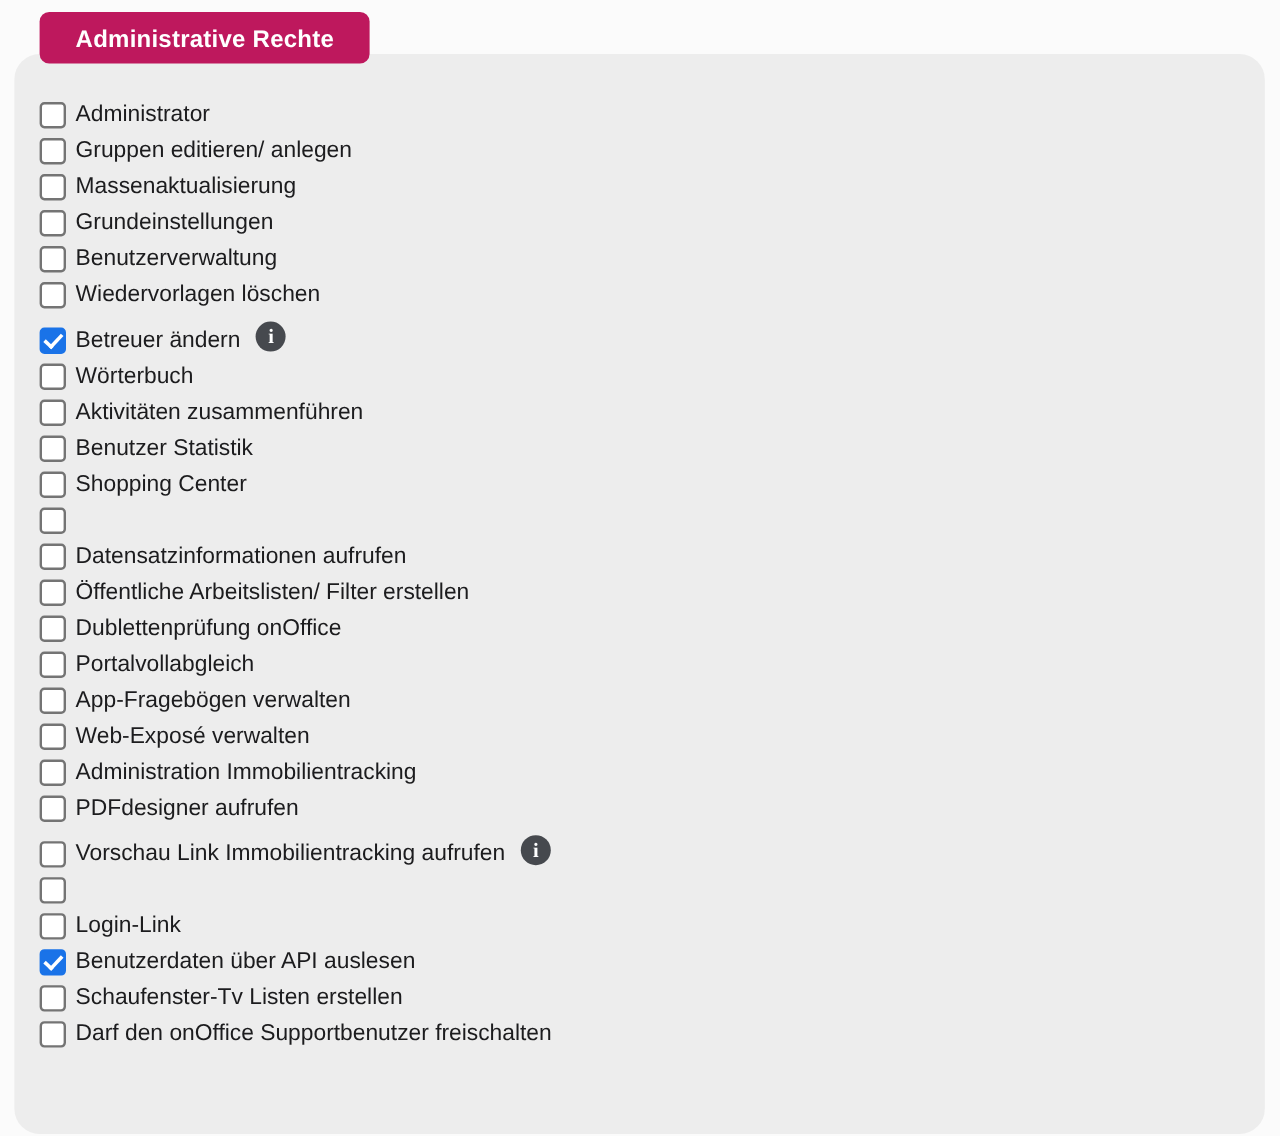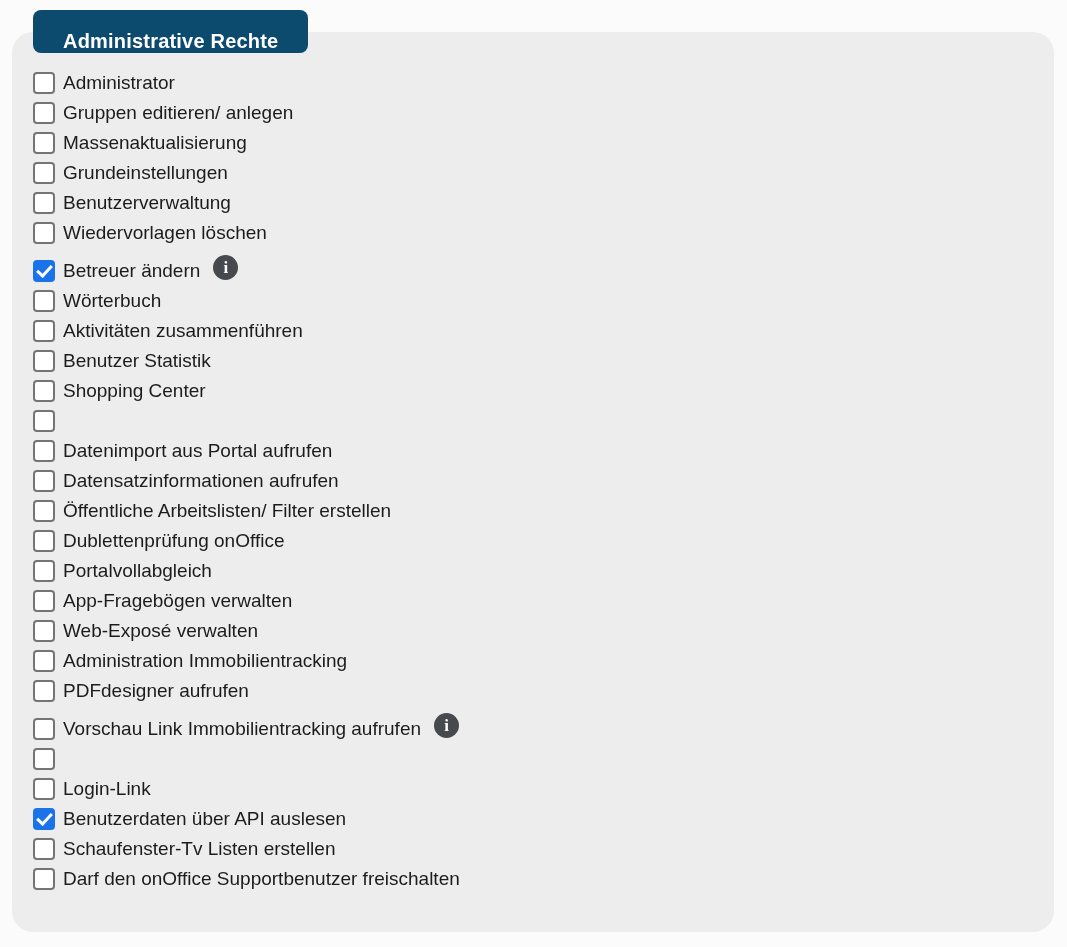--- a/index.html
+++ b/index.html
@@ -4,34 +4,34 @@
 <style>
   * { margin: 0; padding: 0; box-sizing: border-box; }
   html, body {
     width: 1067px; height: 947px;
     background: #fbfbfb;
     font-family: "Liberation Sans", sans-serif;
     overflow: hidden;
   }
   .panel {
     position: absolute;
-    left: 12px; top: 32px;
+    left: 12px; top: 45px;
     width: 1042px; height: 900px;
     background: #ededed;
     border-radius: 21px;
   }
   .tab {
     position: absolute;
     left: 33px; top: 10px;
     height: 43px;
-    padding: 0 30px;
-    background: #0c4a6e;
+    padding: 12px 30px;
+    background: #be185d;
     border-radius: 8px;
     display: flex;
-    align-items: flex-end;
+    align-items: flex-start;
     z-index: 2;
   }
   .tab-title {
     color: #ffffff;
     font-size: 20px;
     font-weight: bold;
     letter-spacing: 0.2px;
     white-space: nowrap;
   }
   .content {
@@ -140,24 +140,20 @@
   </label>
       <label class="row">
     <span class="cb"></span>
     <span class="lbl">Shopping Center</span>
   </label>
       <label class="row">
     <span class="cb"></span>
   </label>
       <label class="row">
     <span class="cb"></span>
-    <span class="lbl">Datenimport aus Portal aufrufen</span>
-  </label>
-      <label class="row">
-    <span class="cb"></span>
     <span class="lbl">Datensatzinformationen aufrufen</span>
   </label>
       <label class="row">
     <span class="cb"></span>
     <span class="lbl">Öffentliche Arbeitslisten/ Filter erstellen</span>
   </label>
       <label class="row">
     <span class="cb"></span>
     <span class="lbl">Dublettenprüfung onOffice</span>
   </label>

